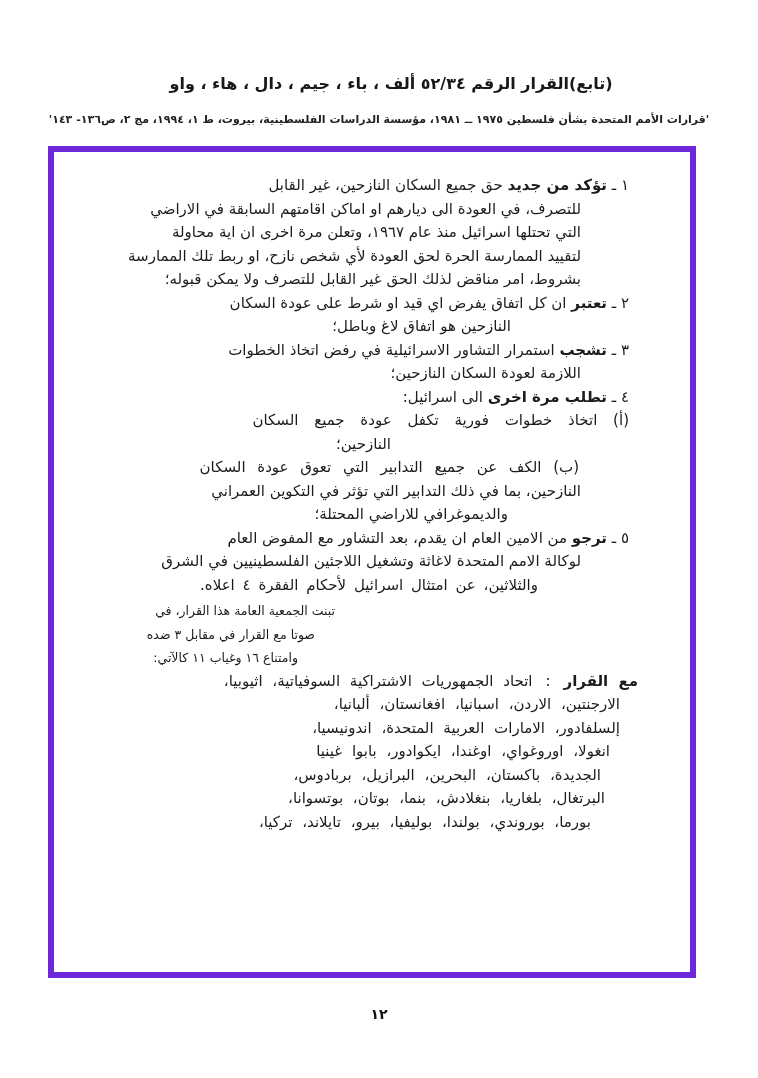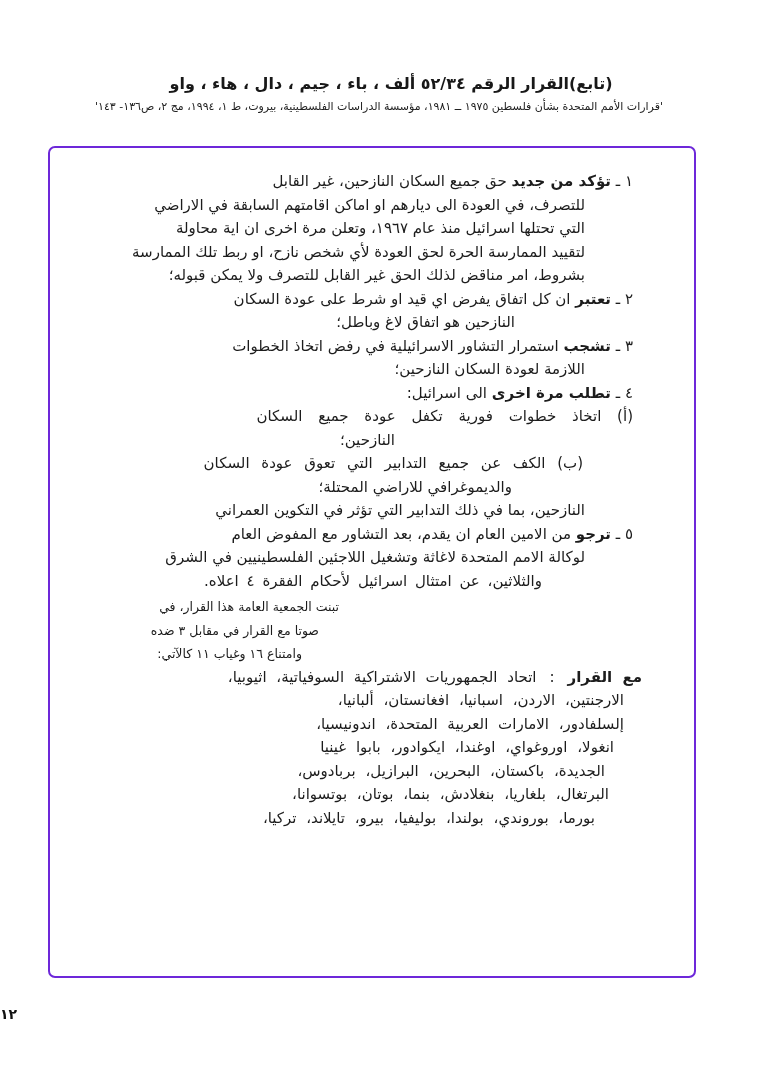--- a/index.html
+++ b/index.html
@@ -6,44 +6,44 @@
   body{
     width:758px;height:1078px;
     background:#ffffff;
     font-family:"DejaVu Sans",sans-serif;
     color:#181818;
     position:relative;
     overflow:hidden;
   }
   .header{position:absolute;top:74px;left:0;width:758px;text-align:center;direction:rtl;}
   .title{font-size:16px;font-weight:700;letter-spacing:0;padding-left:24px;}
-  .source{margin-top:7px;font-size:11px;font-weight:400;color:#222;}
+  .source{margin-top:20px;font-size:11px;font-weight:700;color:#222;}
   .frame{
     position:absolute;left:48px;top:146px;width:648px;height:832px;
-    box-sizing:border-box;border:2px solid #6d28d9;border-radius:7px;
+    box-sizing:border-box;border:6px solid #6d28d9;border-radius:0;
     background:#fff;
   }
   .content{
     box-sizing:border-box;width:100%;height:100%;
     padding:22px 109px 0 16px;
     direction:rtl;text-align:right;
     font-size:15px;line-height:23.5px;color:#1c1c1c;
   }
   .ln{white-space:nowrap;}
   .b{font-weight:700;}
   .sp1{word-spacing:11px;}
   .sp2{word-spacing:7px;}
   .sp3{word-spacing:3px;}
   .adoption{font-size:12.5px;margin-top:2px;}
   .vlabel{font-weight:700;}
   .vcolon{padding:0 13px;}
   .vline{word-spacing:5px;}
   .pagenum{
     position:absolute;left:0;top:1006px;width:758px;
-    font-size:14px;font-weight:700;letter-spacing:4px;color:#111;
+    text-align:center;font-size:14px;font-weight:700;letter-spacing:4px;color:#111;
   }
 </style>
 </head>
 <body>
 
 <div class="header">
   <div class="title">(تابع)القرار الرقم ٥٢/٣٤ ألف ، باء ، جيم ، دال ، هاء ، واو</div>
   <div class="source">'قرارات الأمم المتحدة بشأن فلسطين ١٩٧٥ ــ ١٩٨١، مؤسسة الدراسات الفلسطينية، بيروت، ط ١، ١٩٩٤، مج ٢، ص١٣٦- ١٤٣'</div>
 </div>
 
@@ -61,22 +61,22 @@
 
     <div class="ln" style="margin-right:-48px"><span>٣ ـ </span><span class="b">تشجب</span><span> استمرار التشاور الاسرائيلية في رفض اتخاذ الخطوات</span></div>
     <div class="ln" style="">اللازمة لعودة السكان النازحين؛</div>
 
     <div class="ln" style="margin-right:-48px"><span>٤ ـ </span><span class="b">تطلب مرة اخرى</span><span> الى اسرائيل:</span></div>
 
     <div class="ln sp1" style="margin-right:-48px">(أ) اتخاذ خطوات فورية تكفل عودة جميع السكان</div>
     <div class="ln" style="margin-right:190px">النازحين؛</div>
 
     <div class="ln sp2" style="margin-right:2px">(ب) الكف عن جميع التدابير التي تعوق عودة السكان</div>
+    <div class="ln">النازحين، بما في ذلك التدابير التي تؤثر في التكوين العمراني</div>
     <div class="ln" style="margin-right:73px">والديموغرافي للاراضي المحتلة؛</div>
-    <div class="ln">النازحين، بما في ذلك التدابير التي تؤثر في التكوين العمراني</div>
 
     <div class="ln" style="margin-right:-48px"><span>٥ ـ </span><span class="b">ترجو</span><span> من الامين العام ان يقدم، بعد التشاور مع المفوض العام</span></div>
     <div class="ln">لوكالة الامم المتحدة لاغاثة وتشغيل اللاجئين الفلسطينيين في الشرق</div>
     <div class="ln sp3" style="margin-right:43px">والثلاثين، عن امتثال اسرائيل لأحكام الفقرة ٤ اعلاه.</div>
 
     <div class="adoption">
       <div class="ln" style="margin-right:246px">تبنت الجمعية العامة هذا القرار، في</div>
       <div class="ln" style="margin-right:266px">صوتا مع القرار في مقابل ٣ ضده</div>
       <div class="ln" style="margin-right:283px">وامتناع ١٦ وغياب ١١ كالآتي:</div>
     </div>

